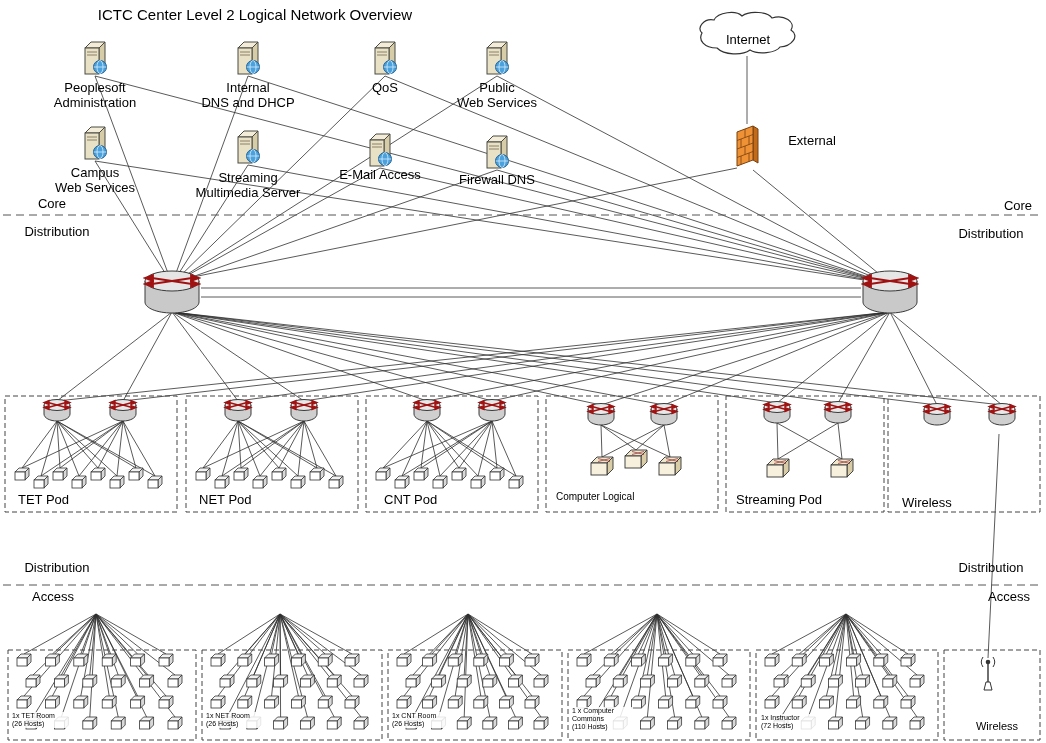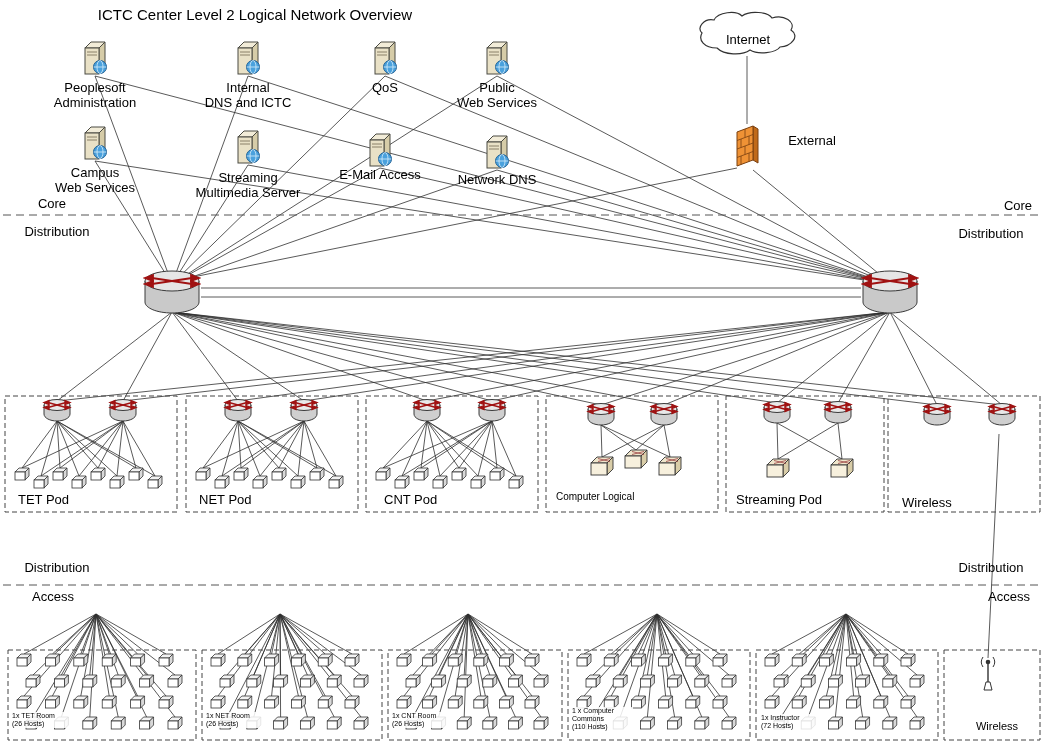--- a/index.html
+++ b/index.html
@@ -517,30 +517,30 @@
         <use href="#sym-host" xlink:href="#sym-host" x="881.8" y="716" width="16" height="14"></use>
         <use href="#sym-host" xlink:href="#sym-host" x="909" y="716" width="16" height="14"></use>
       </g>
 </svg>
 
 <div class="lbl title left" style="left:35px;top:6px;width:440px">ICTC Center Level 2 Logical Network Overview</div>
 
 <div class="lbl" style="left:25px;top:80px;width:140px">Peoplesoft
 Administration</div>
 <div class="lbl" style="left:178px;top:80px;width:140px">Internal
-DNS and ICTC</div>
+DNS and DHCP</div>
 <div class="lbl" style="left:315px;top:80px;width:140px">QoS</div>
 <div class="lbl" style="left:427px;top:80px;width:140px">Public
 Web Services</div>
 <div class="lbl" style="left:25px;top:165px;width:140px">Campus
 Web Services</div>
 <div class="lbl" style="left:178px;top:170px;width:140px">Streaming
 Multimedia Server</div>
 <div class="lbl" style="left:310px;top:167px;width:140px">E-Mail Access</div>
-<div class="lbl" style="left:427px;top:172px;width:140px">Network DNS</div>
+<div class="lbl" style="left:427px;top:172px;width:140px">Firewall DNS</div>
 
 <div class="lbl" style="left:712px;top:32px;width:72px">Internet</div>
 <div class="lbl left" style="left:772px;top:133px;width:80px">External</div>
 
 <div class="lbl left" style="left:22px;top:196px;width:60px">Core</div>
 <div class="lbl left" style="left:988px;top:198px;width:60px">Core</div>
 <div class="lbl left" style="left:2px;top:224px;width:110px">Distribution</div>
 <div class="lbl left" style="left:936px;top:226px;width:110px">Distribution</div>
 <div class="lbl left" style="left:2px;top:560px;width:110px">Distribution</div>
 <div class="lbl left" style="left:936px;top:560px;width:110px">Distribution</div>

